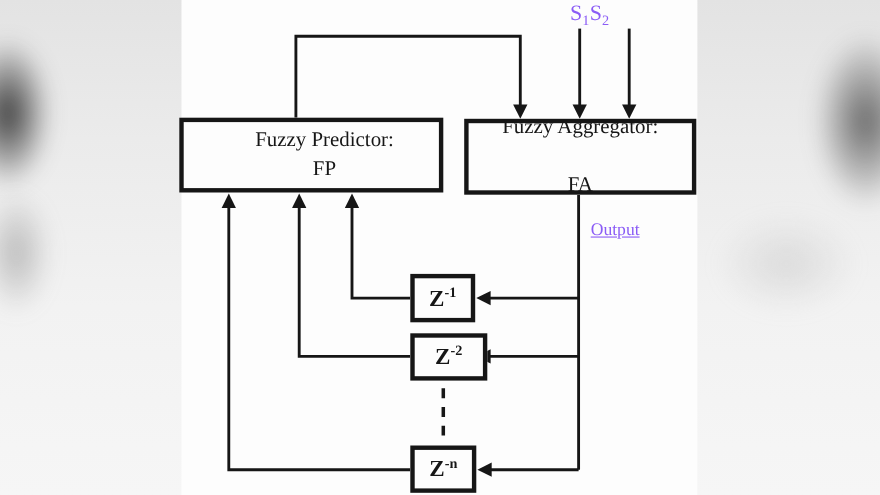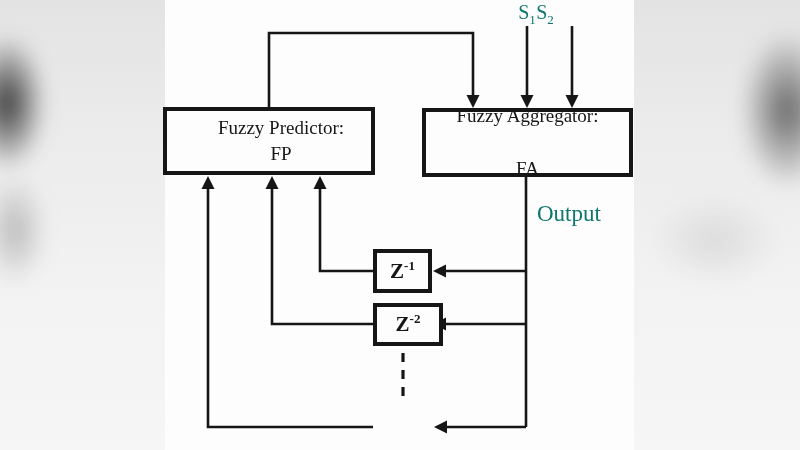--- a/index.html
+++ b/index.html
@@ -66,40 +66,40 @@
     background: #fdfdfd;
     display: flex;
     flex-direction: column;
     align-items: center;
     justify-content: center;
     color: #161616;
     text-align: center;
   }
   .box-main { font-size: 19px; line-height: 1.38; }
   .box-main .abbr { font-weight: normal; }
-  .box-fp { left: 163px; top: 107px; width: 212px; height: 68px; padding-left: 24px; }
+  .box-fp { left: 163px; top: 107px; width: 240px; height: 68px; padding-left: 24px; }
   .box-fa { left: 422px; top: 108px; width: 211px; height: 69px; gap: 27px; }
   .box-z  { font-size: 21px; font-weight: bold; }
   .box-z sup { font-size: 13px; line-height: 0; }
   .box-z1 { left: 373px; top: 249px; width: 59px; height: 44px; }
   .box-z2 { left: 373px; top: 303px; width: 70px; height: 43px; }
   .box-zn { left: 373px; top: 405px; width: 60px; height: 43px; }
   
   .lbl {
     position: absolute;
-    color: #0f766e;
+    color: #8b5cf6;
     font-size: 20px;
     line-height: 1.1;
     white-space: nowrap;
   }
   .lbl-s { width: 34px; text-align: center; top: 1px; }
   .lbl-s sub { font-size: 13px; line-height: 0; }
   .lbl-s1 { left: 510px; }
   .lbl-s2 { left: 528px; }
-  .lbl-output { left: 537px; top: 201px; font-size: 23px; }
+  .lbl-output { left: 537px; top: 201px; font-size: 16px; text-decoration: underline; }
 </style>
 </head>
 <body>
 
 <div class="stage">
 
   <div class="backdrop">
     <div class="blob blob-left"></div>
     <div class="blob blob-left2"></div>
     <div class="blob blob-right"></div>
@@ -175,19 +175,22 @@
     <span class="title">Fuzzy Aggregator:</span>
     <span class="abbr">FA</span>
   </div>
 
   <div class="box box-z box-z1">
     <span><span>Z</span><sup>-1</sup></span>
   </div>
   <div class="box box-z box-z2">
     <span><span>Z</span><sup>-2</sup></span>
   </div>
+  <div class="box box-z box-zn">
+    <span><span>Z</span><sup>-n</sup></span>
+  </div>
 
   <div class="lbl lbl-s lbl-s1"><span>S</span><sub>1</sub></div>
   <div class="lbl lbl-s lbl-s2"><span>S</span><sub>2</sub></div>
 
   <div class="lbl lbl-output">Output</div>
 
 </div>
 
 </body></html>

